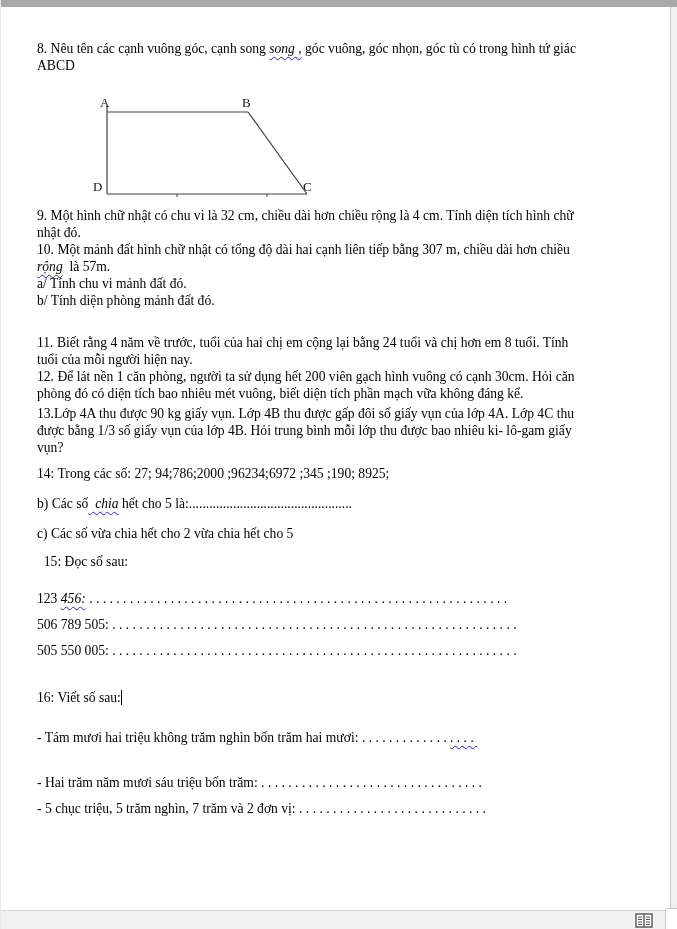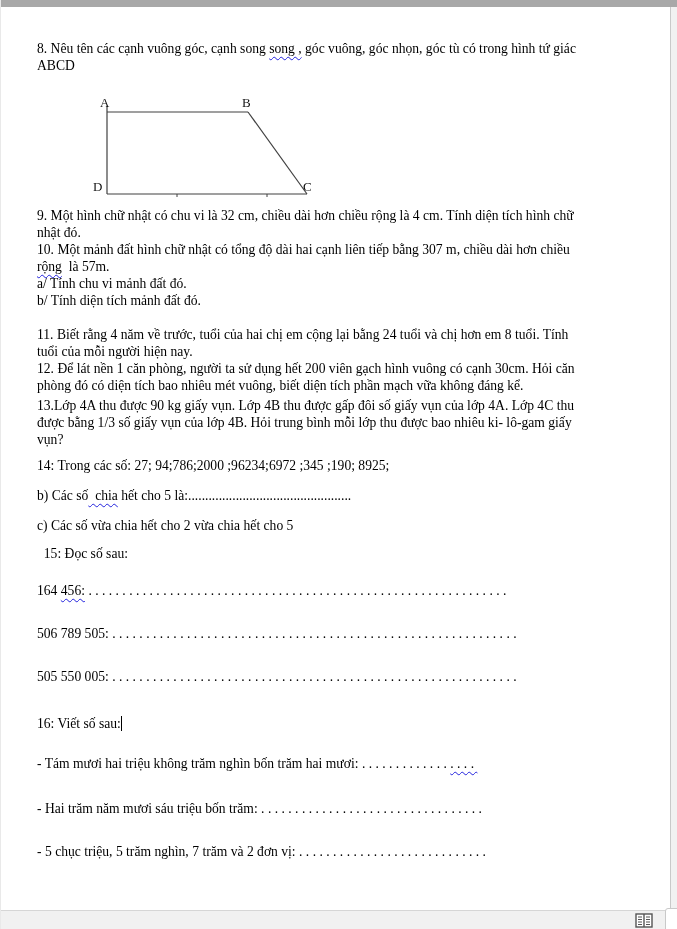--- a/index.html
+++ b/index.html
@@ -7,25 +7,25 @@
           font-family:"Liberation Serif","DejaVu Serif",serif;border-left:1px solid #e9e9e9;box-sizing:border-box;}
   .topbar{position:absolute;left:0;top:0;width:677px;height:7px;background:#a8a8a8;}
   .vscroll{position:absolute;top:7px;right:0;width:6px;bottom:19px;background:#f1f1f1;border-left:1px solid #c9c9c9;}
   .page{position:absolute;left:0;top:7px;right:7px;bottom:19px;background:#fff;overflow:hidden;
         padding:33px 10px 0 36px;box-sizing:border-box;}
   .line{margin:0;font-size:13.6px;line-height:17px;color:#000;white-space:pre;}
   .bold{font-weight:normal;}
   .w-red{text-decoration-style:wavy;text-decoration-color:#e00000;
          text-decoration-thickness:1px;text-underline-offset:3px;}
   .w-blue{text-decoration:underline;text-decoration-style:wavy;text-decoration-color:#2222dd;
-          text-decoration-thickness:1px;text-underline-offset:3px;}
+          text-decoration-thickness:1px;text-underline-offset:3px;font-style:italic;}
   .cursor{display:inline-block;width:1px;height:15px;background:#000;vertical-align:-3px;}
   .mt2{margin-top:2px}.mt3{margin-top:3px}.mt9{margin-top:9px}.mt11{margin-top:11px}
-  .mt13{margin-top:13px}.mt15{margin-top:15px}.mt17{margin-top:17px}.mt20{margin-top:20px}
-  .mt23{margin-top:23px}.mt26{margin-top:26px}.mt28{margin-top:28px}.mt30{margin-top:30px}
+  .mt13{margin-top:13px}.mt15{margin-top:15px}.mt17{margin-top:25px}.mt20{margin-top:20px}
+  .mt23{margin-top:23px}.mt26{margin-top:9px}.mt28{margin-top:28px}.mt30{margin-top:30px}
   .figure-wrap{margin:19px 0 0 52px;height:112px;position:relative;}
   .figure-wrap svg text{font-family:"Liberation Serif","DejaVu Serif",serif;font-size:13px;fill:#111;}
   .statusbar{position:absolute;left:0;right:0;bottom:0;height:19px;background:#f1f1f1;
              border-top:1px solid #d6d6d6;box-sizing:border-box;}
   .book-btn{position:absolute;right:24px;top:2px;width:18px;height:15px;cursor:pointer;}
   .corner-btn{position:absolute;right:-10px;top:-3px;width:20px;height:22px;background:#fff;
               border:1px solid #c9c9c9;border-radius:3px;}
 </style>
 </head>
 <body>
@@ -53,33 +53,33 @@
         <text x="4" y="98">D</text>
       </svg>
     </div>
 
     <div id="doc-after">
         <p class="line mt2"><span>9. Một hình chữ nhật có chu vi là 32 cm, chiều dài hơn chiều rộng là 4 cm. Tính diện tích hình chữ</span></p>
         <p class="line"><span>nhật đó.</span></p>
         <p class="line"><span>10. Một mảnh đất hình chữ nhật có tổng độ dài hai cạnh liên tiếp bằng 307 m, chiều dài hơn chiều</span></p>
         <p class="line"><span class="w-blue">rộng</span><span>  </span><span class="w-red">là</span><span> 57m.</span></p>
         <p class="line"><span>a/ Tính chu vi mảnh đất đó.</span></p>
-        <p class="line"><span>b/ Tính diện tích mảnh đất đó.</span></p>
+        <p class="line"><span>b/ Tính diện phòng mảnh đất đó.</span></p>
         <p class="line mt17"><span>11. Biết rằng 4 năm về trước, tuổi của hai chị em cộng lại bằng 24 tuổi và chị hơn em 8 tuổi. Tính</span></p>
         <p class="line"><span>tuổi của mỗi người hiện nay.</span></p>
         <p class="line"><span>12. Để lát nền 1 căn phòng, người ta sử dụng hết 200 viên gạch hình vuông có cạnh 30cm. Hỏi căn</span></p>
         <p class="line"><span>phòng đó có diện tích bao nhiêu mét vuông, biết diện tích phần mạch vữa không đáng kể.</span></p>
         <p class="line mt3"><span>13.Lớp 4A thu được 90 kg giấy vụn. Lớp 4B thu được gấp đôi số giấy vụn của lớp 4A. Lớp 4C thu</span></p>
         <p class="line"><span>được bằng 1/3 số giấy vụn của lớp 4B. Hỏi trung bình mỗi lớp thu được bao nhiêu ki- lô-gam giấy</span></p>
         <p class="line"><span>vụn?</span></p>
         <p class="line mt9"><span class="bold">14: </span><span class="w-red">Trong các số:</span><span> 27; 94;786;2000 ;96234;6972 ;345 ;190; 8925;</span></p>
         <p class="line mt13"><span>b) </span><span class="w-red">Các số</span><span class="w-blue">  </span><span class="w-blue">chia</span><span> </span><span class="w-red">hết cho</span><span> 5 </span><span class="w-red">là:</span><span>................................................</span></p>
         <p class="line mt13"><span>c) </span><span class="w-red">Các số</span><span> </span><span class="w-red">vừa</span><span> chia </span><span class="w-red">hết cho</span><span> 2 </span><span class="w-red">vừa</span><span> chia </span><span class="w-red">hết cho</span><span> 5</span></p>
         <p class="line mt11"><span>  15: </span><span class="w-red">Đọc số sau:</span></p>
-        <p class="line mt20"><span>164 </span><span class="w-blue">456:</span><span> </span><span>. . . . . . . . . . . . . . . . . . . . . . . . . . . . . . . . . . . . . . . . . . . . . . . . . . . . . . . . . . . . . . </span></p>
+        <p class="line mt20"><span>123 </span><span class="w-blue">456:</span><span> </span><span>. . . . . . . . . . . . . . . . . . . . . . . . . . . . . . . . . . . . . . . . . . . . . . . . . . . . . . . . . . . . . . </span></p>
         <p class="line mt26"><span>506 789 505: </span><span>. . . . . . . . . . . . . . . . . . . . . . . . . . . . . . . . . . . . . . . . . . . . . . . . . . . . . . . . . . . . </span></p>
         <p class="line mt26"><span>505 550 005: </span><span>. . . . . . . . . . . . . . . . . . . . . . . . . . . . . . . . . . . . . . . . . . . . . . . . . . . . . . . . . . . . </span></p>
         <p class="line mt30"><span class="bold">16</span><span>: </span><span class="w-red">Viết số sau:</span><span class="cursor"></span></p>
         <p class="line mt23"><span>- </span><span class="w-red">Tám mươi hai triệu không trăm nghìn bốn trăm hai mươi:</span><span> </span><span>. . . . . . . . . . . . . </span><span class="w-blue">. . . . </span></p>
         <p class="line mt28"><span>- Hai </span><span class="w-red">trăm năm mươi sáu triệu bốn trăm:</span><span> </span><span>. . . . . . . . . . . . . . . . . . . . . . . . . . . . . . . . . </span></p>
         <p class="line mt26"><span>- 5 </span><span class="w-red">chục triệu,</span><span> 5 </span><span class="w-red">trăm nghìn,</span><span> 7 </span><span class="w-red">trăm và</span><span> 2 </span><span class="w-red">đơn vị:</span><span> </span><span>. . . . . . . . . . . . . . . . . . . . . . . . . . . . </span></p>
       </div>
   </div>
 
   <div class="vscroll"></div>

